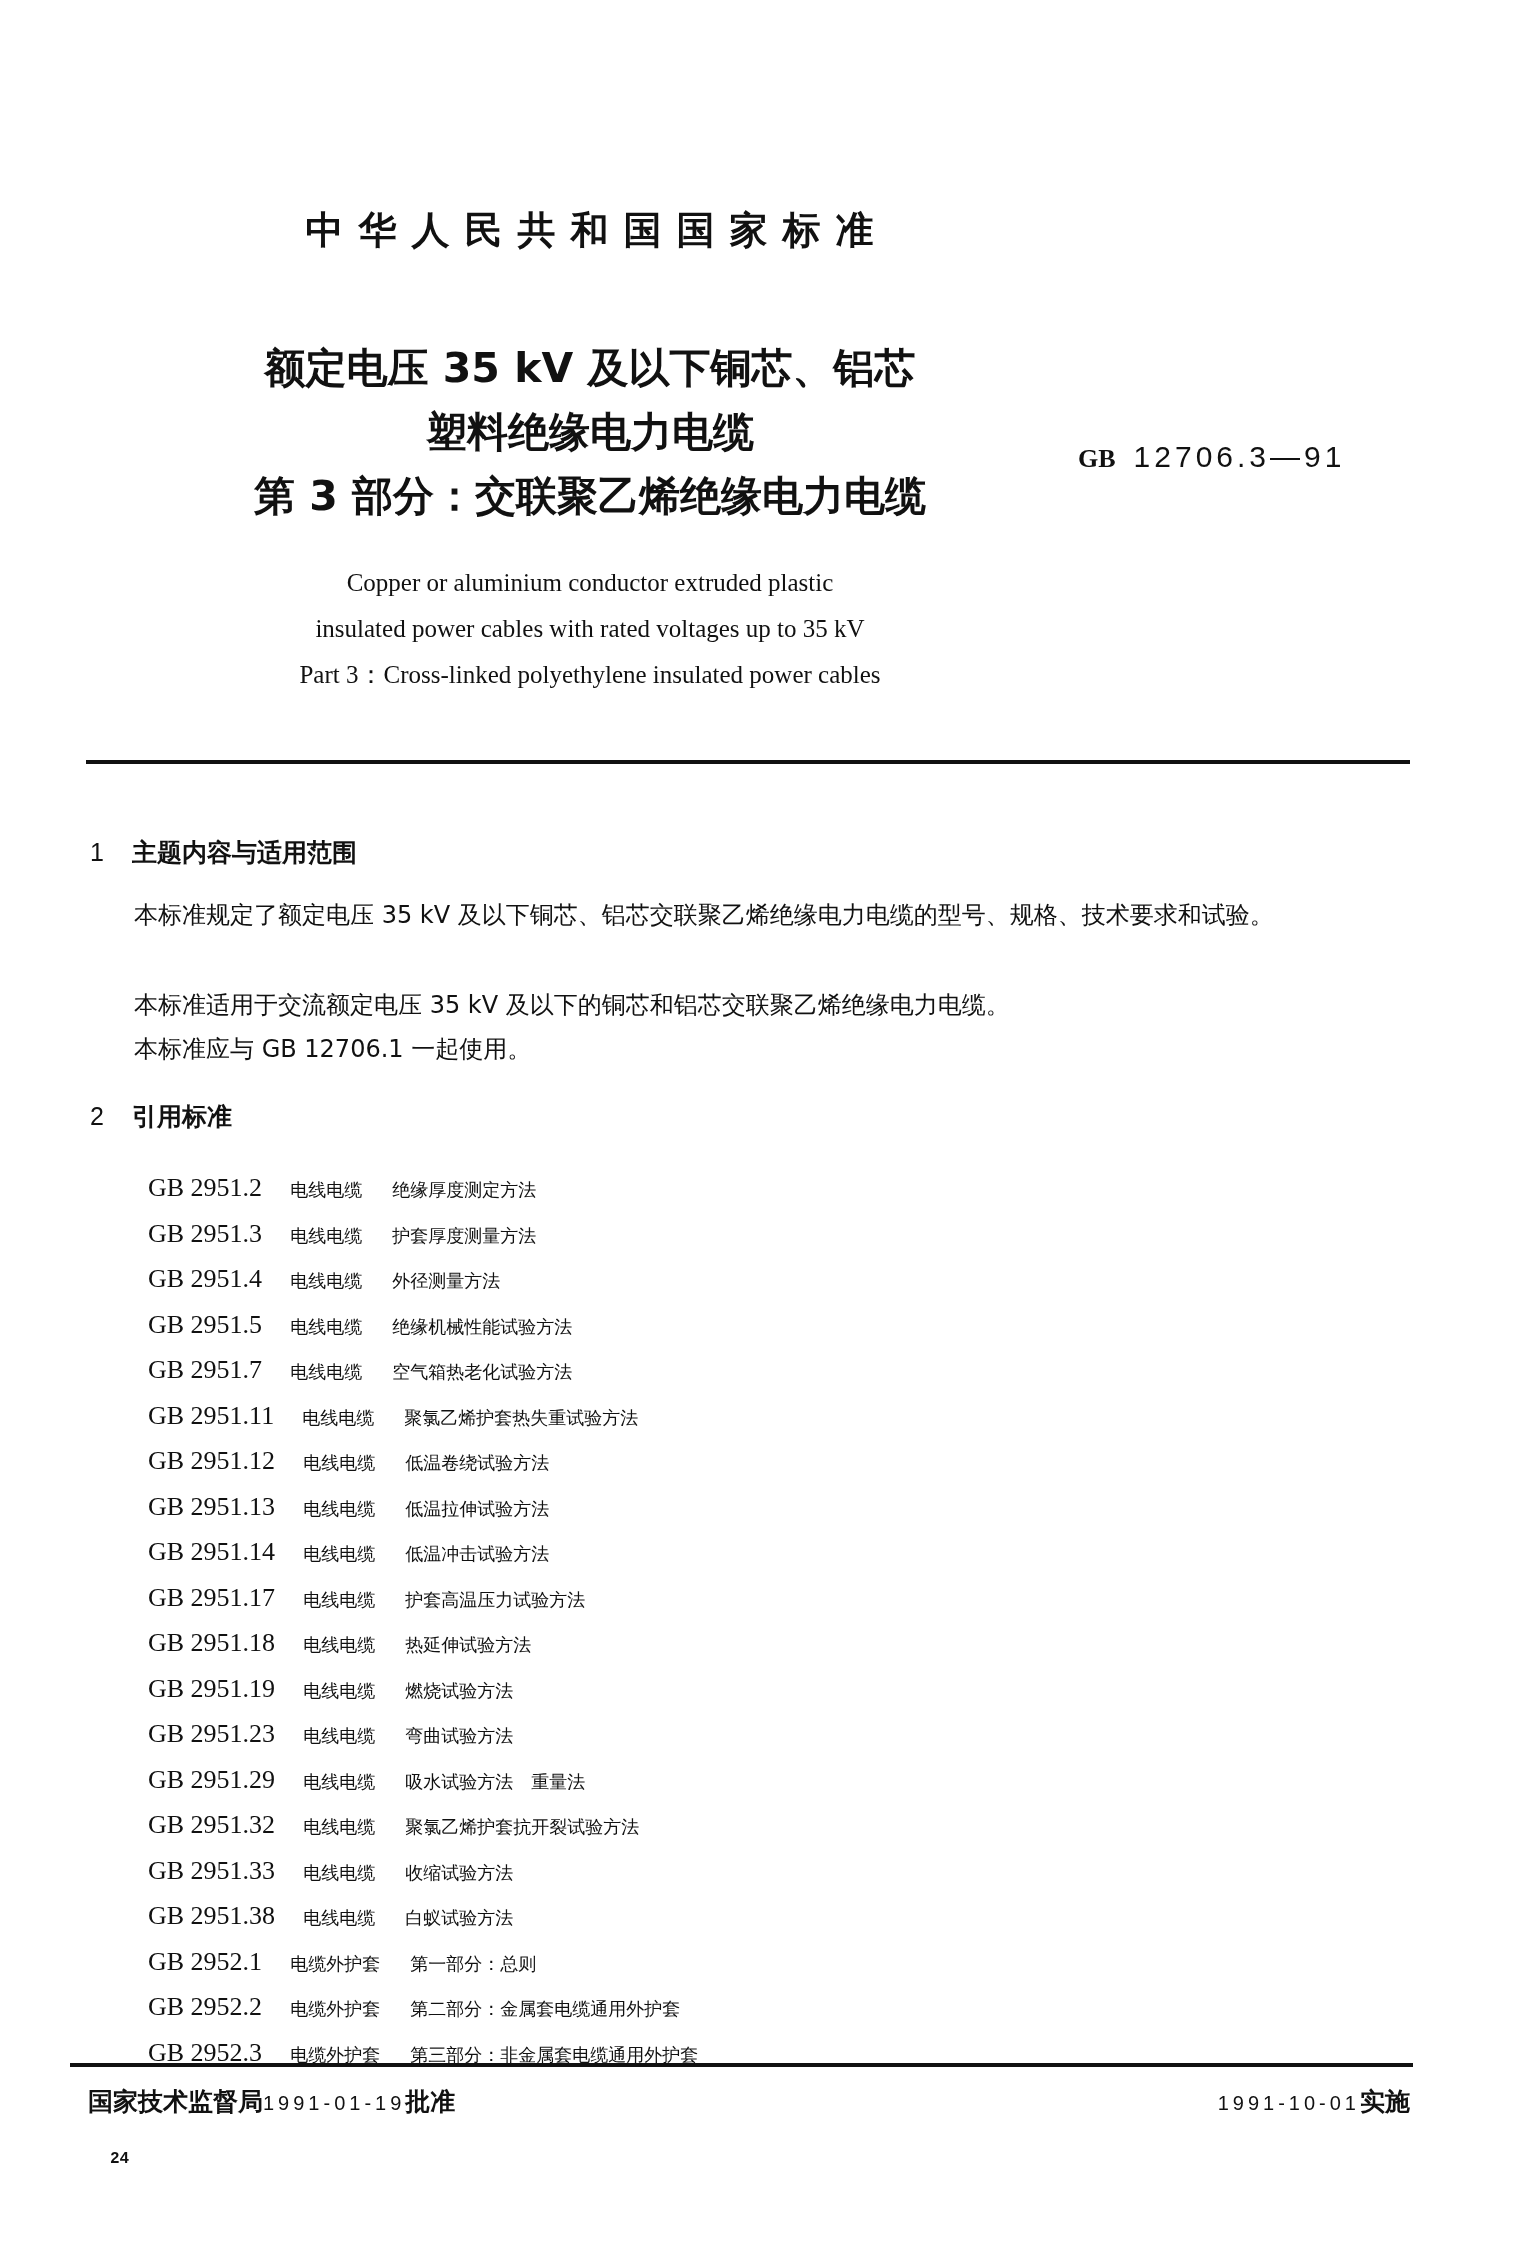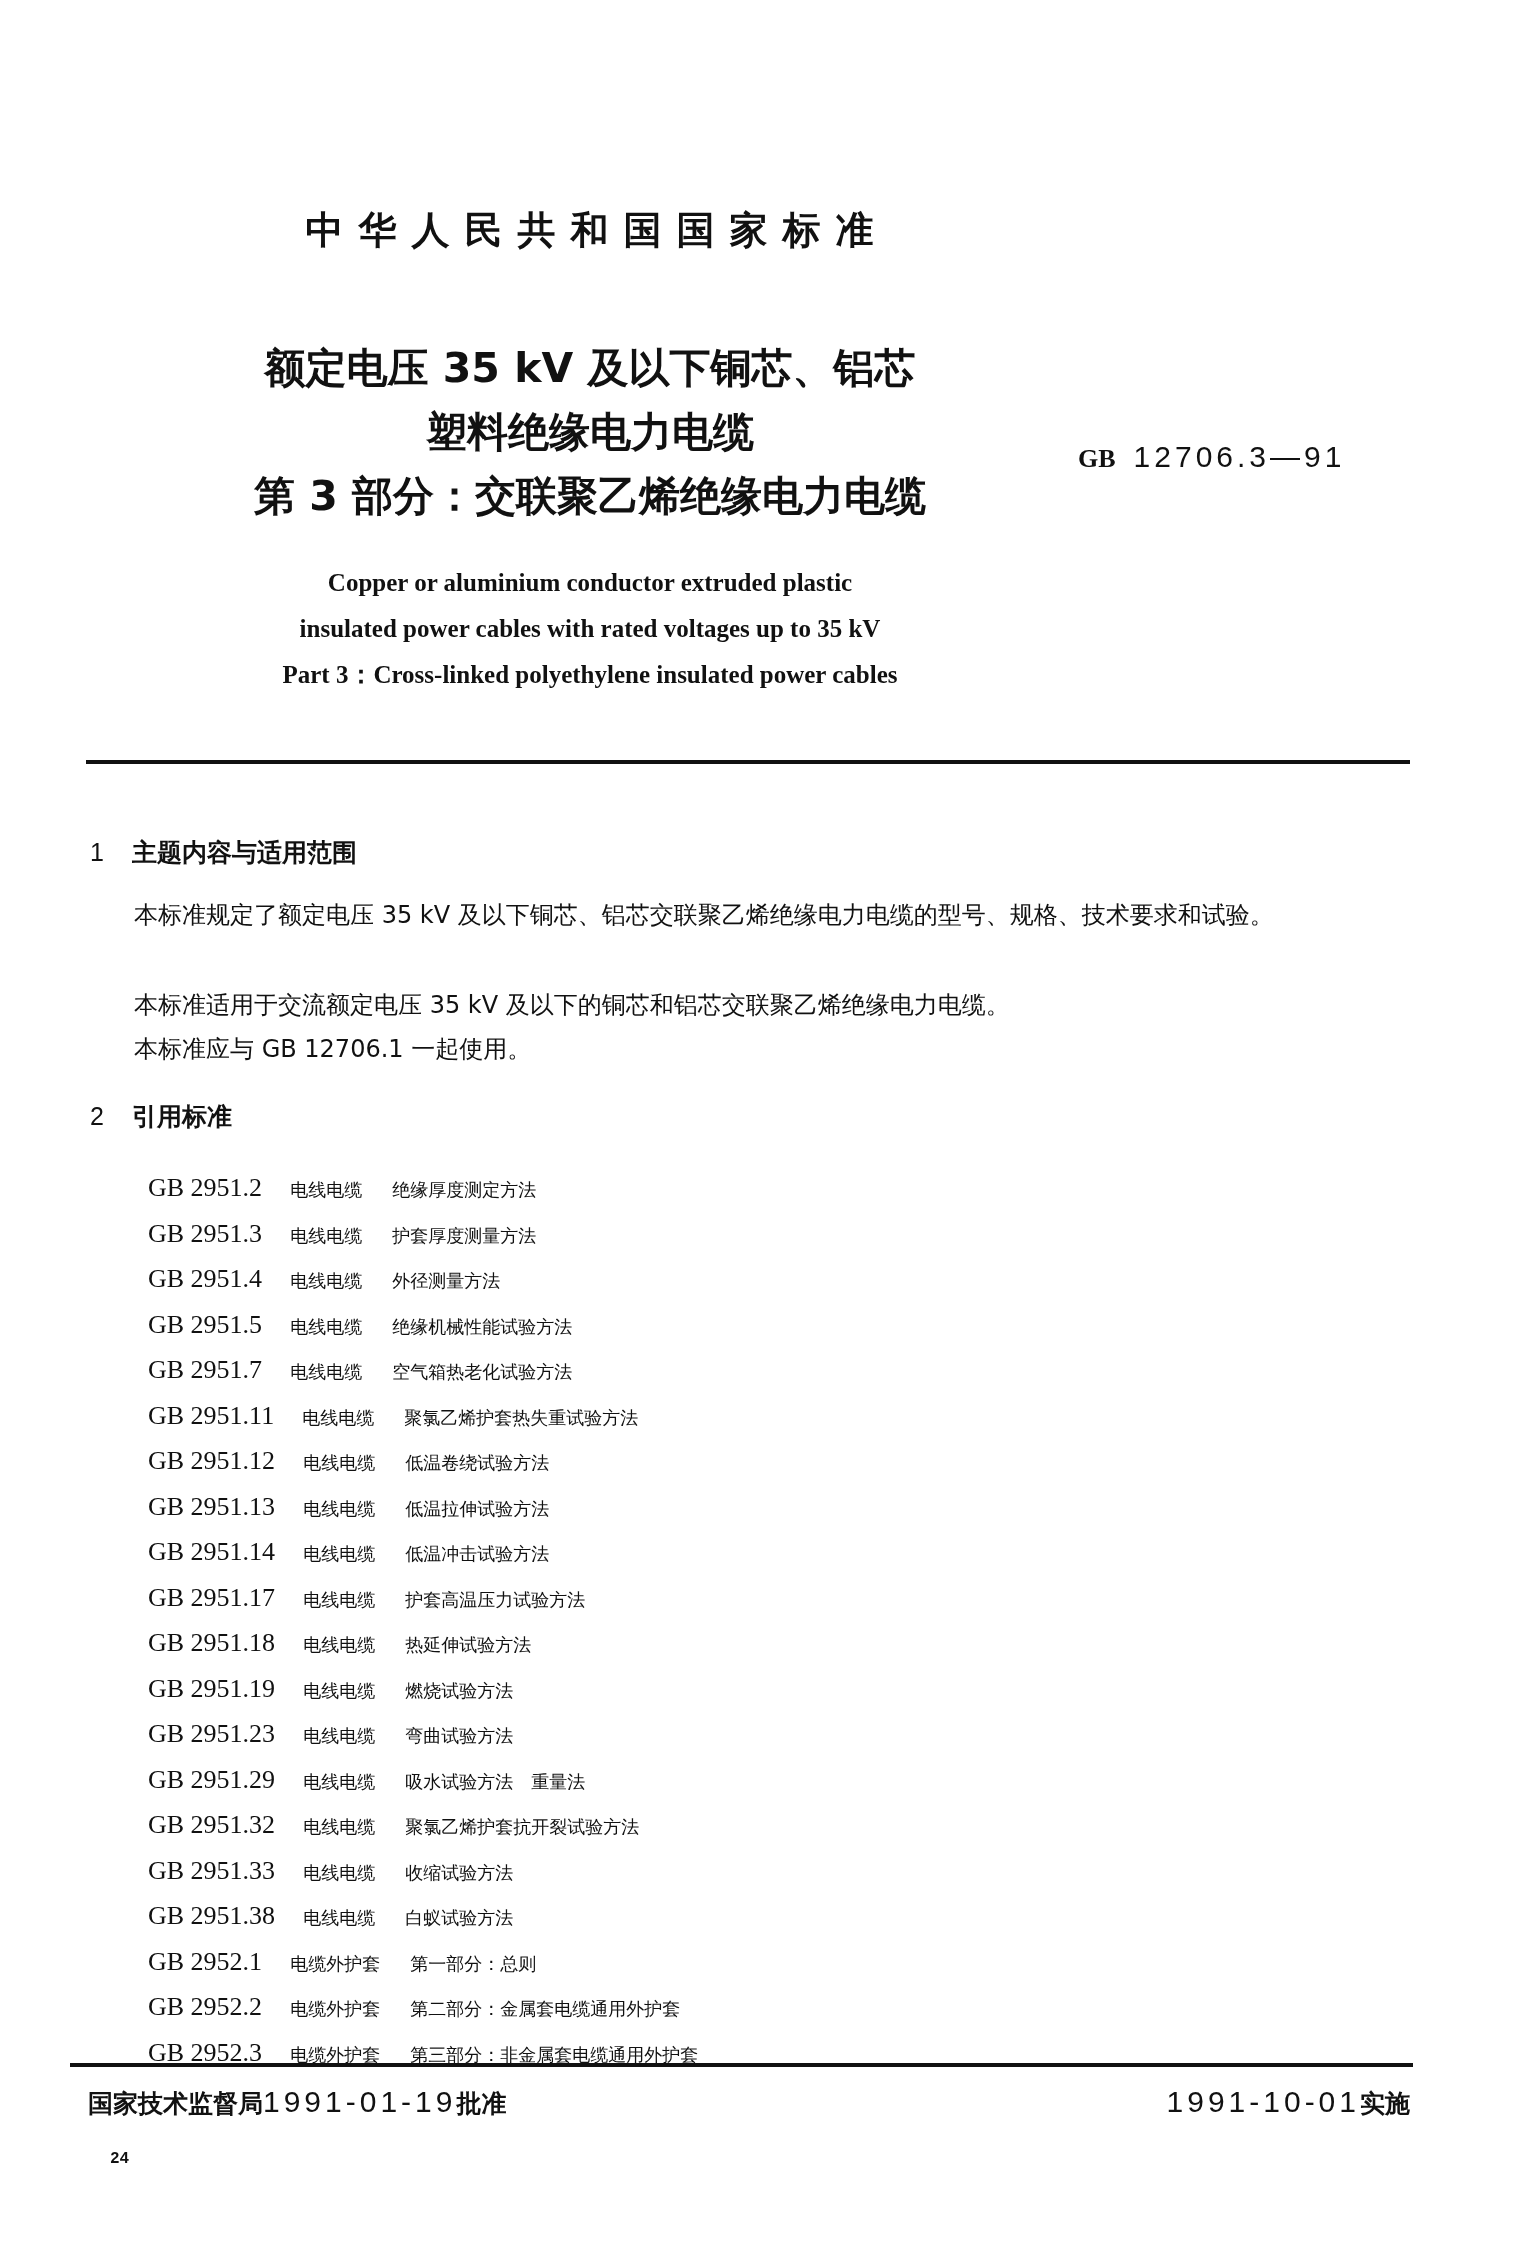--- a/index.html
+++ b/index.html
@@ -48,21 +48,21 @@
       font-weight: bold;
       font-size: 26px;
       letter-spacing: 0;
       margin-right: 18px;
     }
     .en-title {
       left: 180px; width: 820px;
       top: 560px;
       text-align: center;
       font-family: "Liberation Serif", serif;
-      font-weight: bold;
+      font-weight: normal;
       font-size: 25px;
       line-height: 46px;
     }
 
     .rule-top {
       left: 86px; width: 1324px;
       top: 760px; height: 4px;
       background: #111;
     }
     .rule-bottom {
@@ -119,21 +119,21 @@
     .approve {
       left: 88px; top: 2085px;
       font-family: "DejaVu Sans", sans-serif;
       font-weight: bold;
       font-size: 25px;
     }
     .approve .date, .effective .date {
       font-family: "Liberation Sans", sans-serif;
       font-weight: normal;
       letter-spacing: 4px;
-      font-size: 30px;
+      font-size: 20px;
     }
     .effective {
       right: 103px; top: 2085px;
       font-family: "DejaVu Sans", sans-serif;
       font-weight: bold;
       font-size: 25px;
     }
     .page-number {
       left: 110px; top: 2150px;
       font-family: Liberation Mono, monospace;

